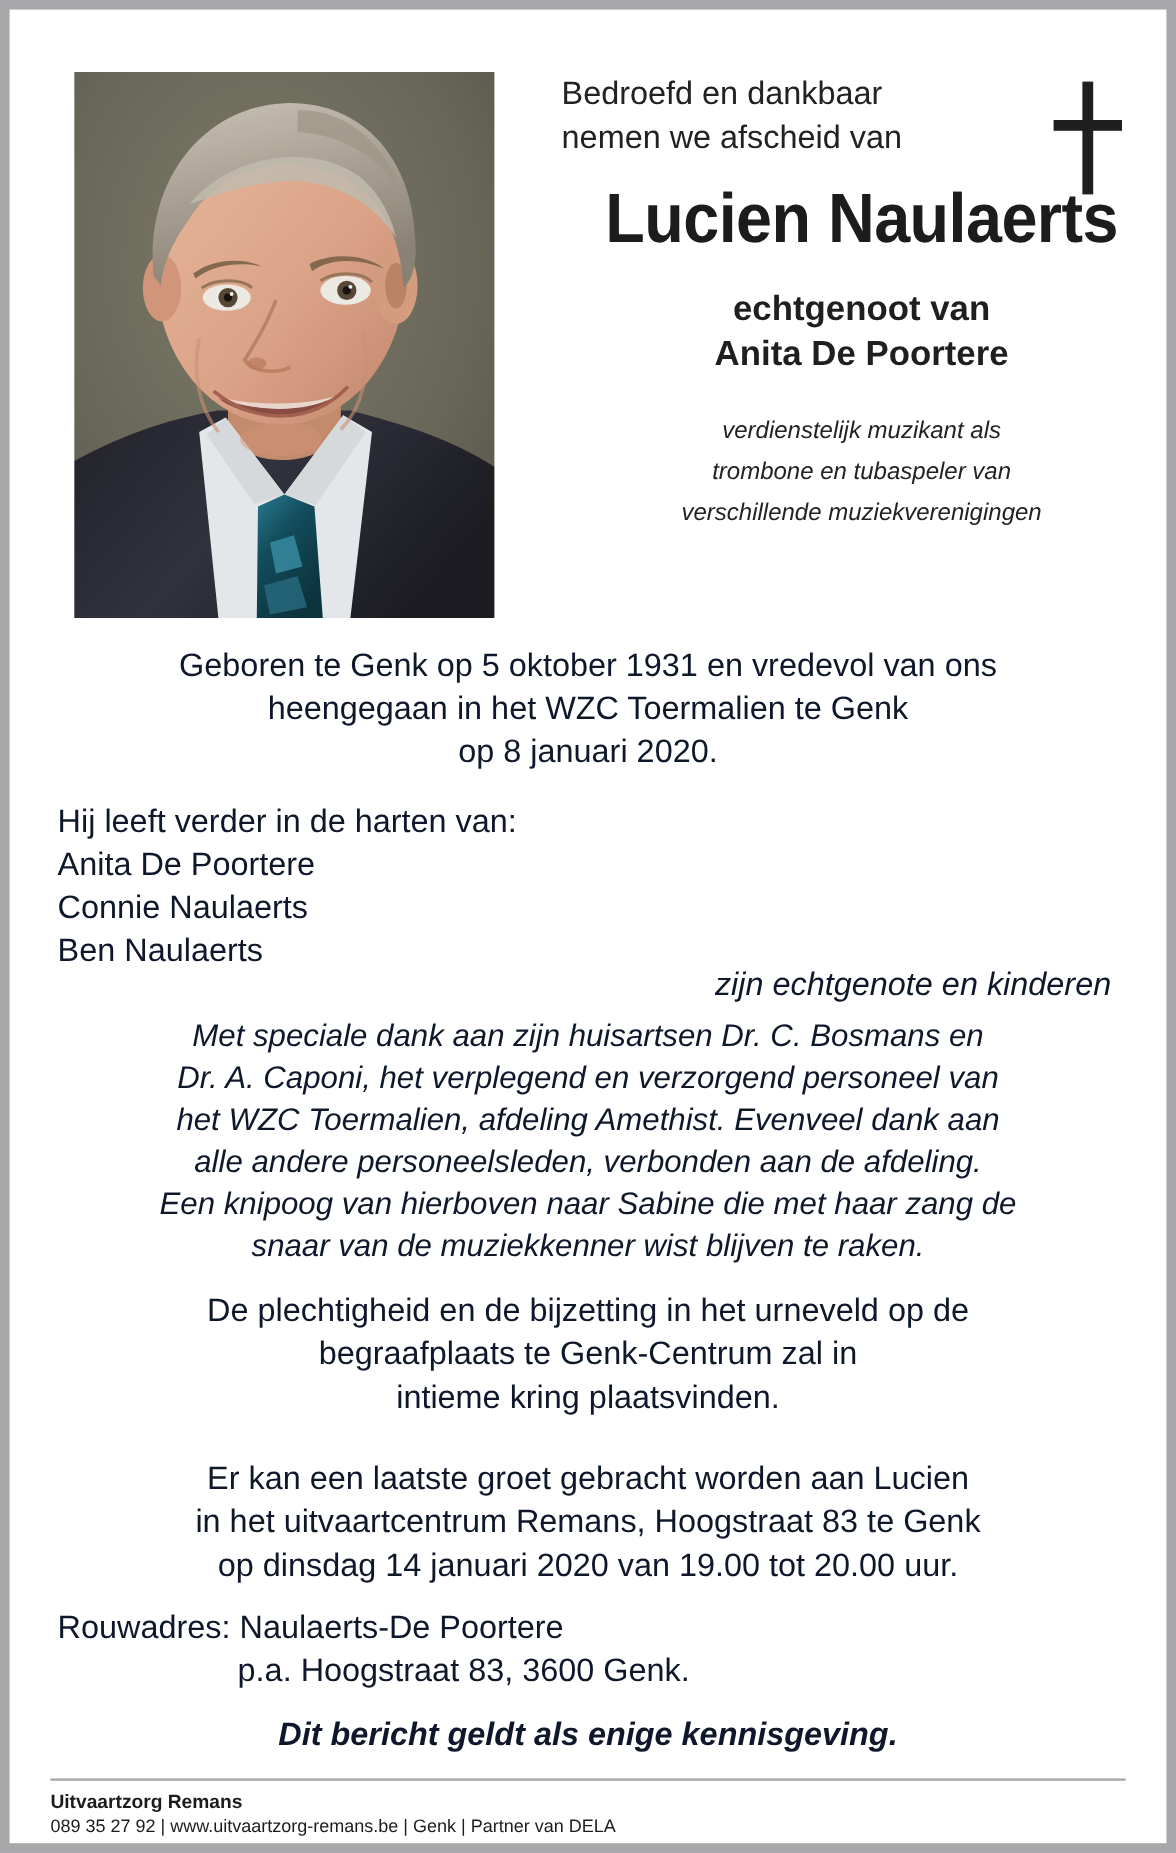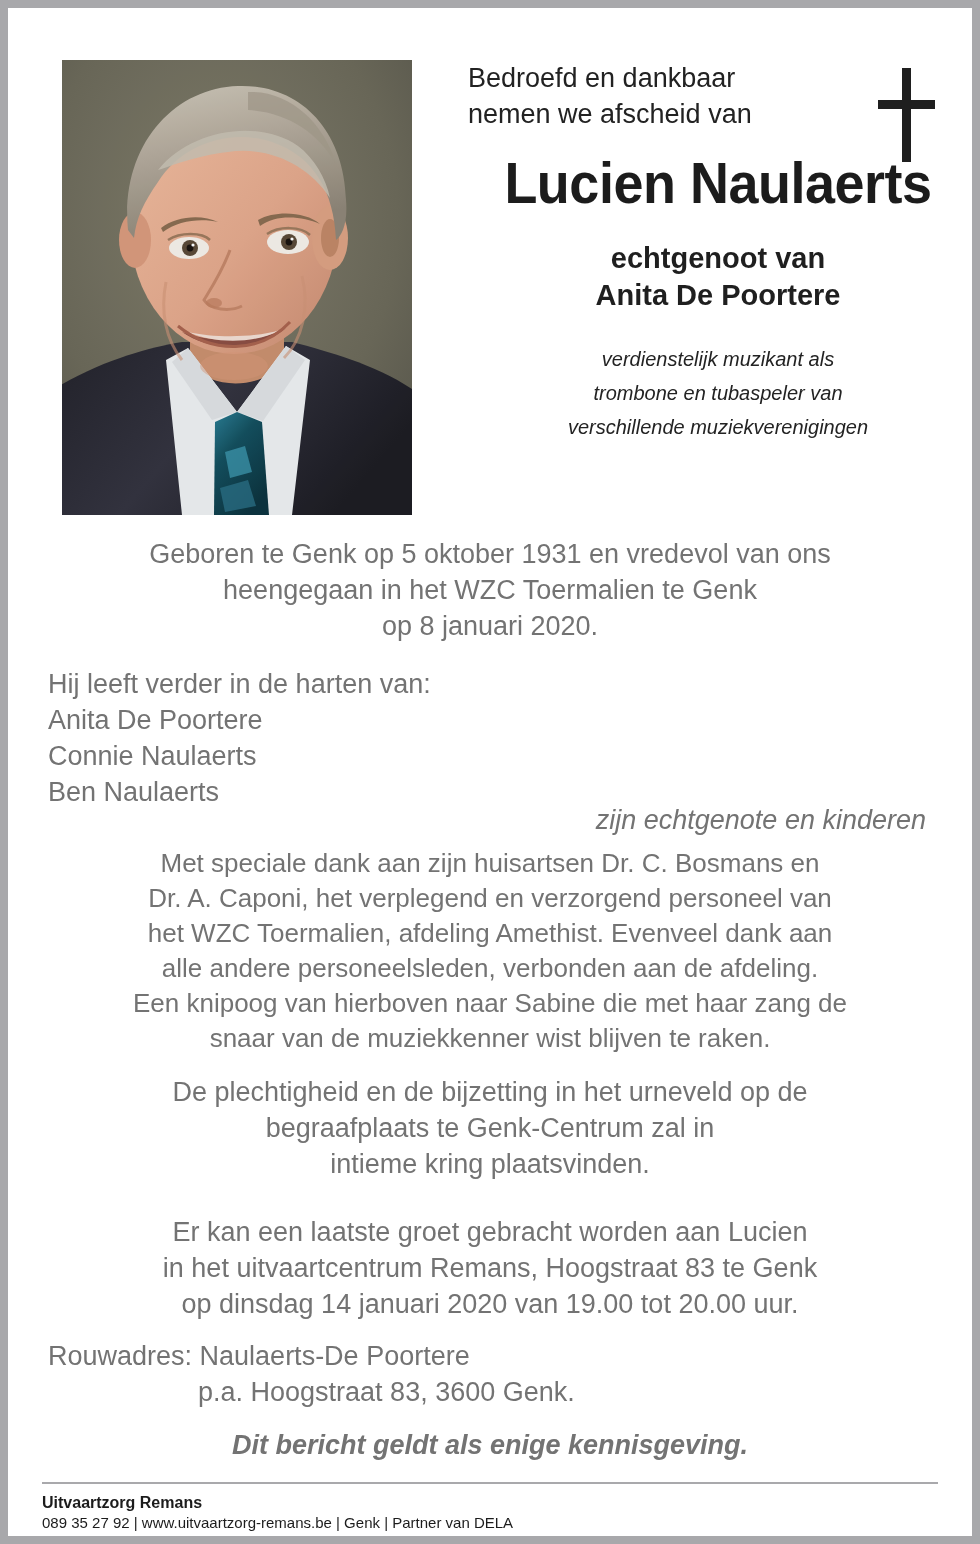--- a/index.html
+++ b/index.html
@@ -95,21 +95,21 @@
     font-style: italic;
     text-align: center;
     color: #232323;
   }
 
   
   .block {
     position: absolute;
     left: 40px;
     width: 884px;
-    color: #737373;
+    color: #0f172a;
   }
   .ctr { text-align: center; }
   .lft { text-align: left; }
 
   .p-born {
     top: 528px;
     font-size: 27px;
     line-height: 36px;
   }
 
@@ -123,20 +123,21 @@
     display: flex;
     justify-content: space-between;
     align-items: flex-start;
   }
   .names-row .right-note { font-style: italic; padding-right: 6px; margin-top: 28px; }
 
   .p-thanks {
     top: 838px;
     font-size: 26px;
     line-height: 35px;
+    font-style: italic;
   }
 
   .p-ceremony {
     top: 1066px;
     font-size: 27px;
     line-height: 36px;
   }
 
   .p-visit {
     top: 1206px;

